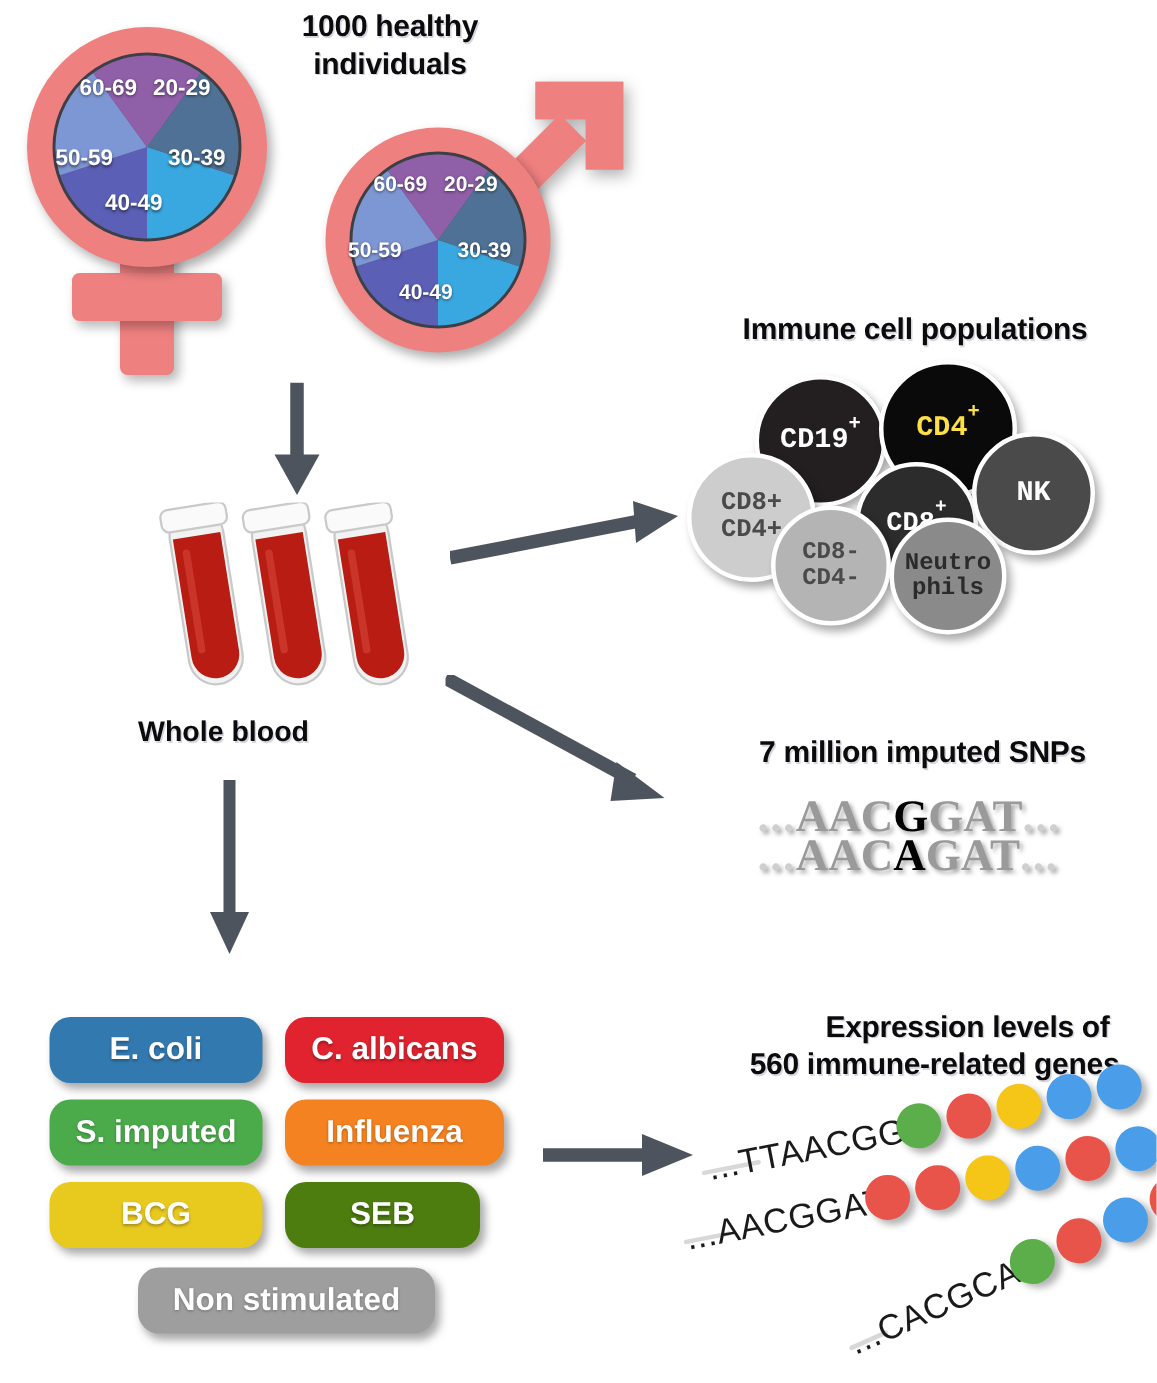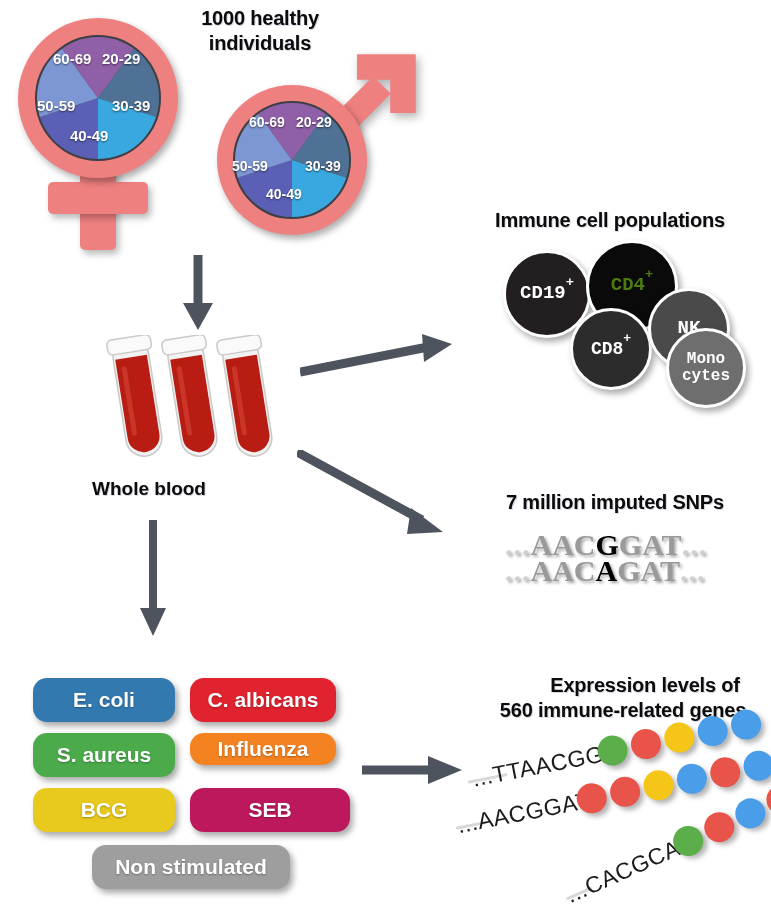--- a/index.html
+++ b/index.html
@@ -186,59 +186,65 @@
   <line x1="20" y1="0" x2="20" y2="92" stroke="#4e545e" stroke-width="8"></line>
   <polygon points="7,88 33,88 20,116" fill="#4e545e"></polygon>
 </svg>
 
 <div class="abs ttl" style="left:460px;top:208px;width:300px;">Immune cell populations</div>
 
 <div class="abs" style="left:458px;top:240px;width:310px;height:175px;font-family:Liberation Mono, monospace;">
   <div class="cell" style="left:45px;top:10px;width:88px;height:88px;background:#231f20;color:#fff;font-size:19px;">
     <span><span>CD19</span><sup>+</sup></span>
   </div>
-  <div class="cell" style="left:128px;top:0px;width:92px;height:92px;background:#0a0a0a;color:#4d7c0f;font-size:19px;">
+  <div class="cell" style="left:128px;top:0px;width:92px;height:92px;background:#0a0a0a;color:#fde047;font-size:19px;">
     <span><span>CD4</span><sup>+</sup></span>
+  </div>
+  <div class="cell" style="left:0px;top:62px;width:86px;height:86px;background:#cdcdcd;color:#4a4a4a;font-size:17px;">
+    <span>CD8+ CD4+</span>
   </div>
   <div class="cell" style="left:112px;top:68px;width:82px;height:82px;background:#2c2c2c;color:#fff;font-size:18px;">
     <span><span>CD8</span><sup>+</sup></span>
   </div>
   <div class="cell" style="left:190px;top:48px;width:82px;height:82px;background:#4a4a4a;color:#fff;font-size:19px;">
     <span>NK</span>
   </div>
-  <div class="cell" style="left:208px;top:88px;width:80px;height:80px;background:#6e6e6e;color:#fff;font-size:16px;">
-    <span>Mono cytes</span>
+  <div class="cell" style="left:56px;top:97px;width:80px;height:80px;background:#b4b4b4;color:#4a4a4a;font-size:16px;">
+    <span>CD8- CD4-</span>
+  </div>
+  <div class="cell" style="left:135px;top:105px;width:78px;height:78px;background:#8a8a8a;color:#2b2b2b;font-size:16px;">
+    <span>Neutro phils</span>
   </div>
 </div>
 
 <div class="abs ttl" style="left:470px;top:490px;width:290px;">7 million imputed SNPs</div>
 
 <div class="snprow" style="left:505px;top:528px;">
   <span class="d">...</span><span class="g">AAC</span><span class="hl">G</span><span class="g">GAT</span><span class="d">...</span>
 </div>
 <div class="snprow" style="left:505px;top:554px;">
   <span class="d">...</span><span class="g">AAC</span><span class="hl">A</span><span class="g">GAT</span><span class="d">...</span>
 </div>
 
 <div class="stim" style="left:33px;top:678px;width:142px;height:44px;background:#3279b0;align-items:center;">
   <span>E. coli</span>
   </div>
 <div class="stim" style="left:190px;top:678px;width:146px;height:44px;background:#e0232e;align-items:center;">
   <span>C. albicans</span>
   </div>
 <div class="stim" style="left:33px;top:733px;width:142px;height:44px;background:#4bab4b;">
-  <span>S. aureus</span>
-  </div>
-<div class="stim" style="left:190px;top:733px;width:146px;height:32px;background:#f58220;">
+  <span>S. imputed</span>
+  </div>
+<div class="stim" style="left:190px;top:733px;width:146px;height:44px;background:#f58220;">
   <span>Influenza</span>
   </div>
 <div class="stim" style="left:33px;top:788px;width:142px;height:44px;background:#e8c91e;">
   <span>BCG</span>
   </div>
-<div class="stim" style="left:190px;top:788px;width:160px;height:44px;background:#be185d;">
+<div class="stim" style="left:190px;top:788px;width:130px;height:44px;background:#4d7c0f;">
   <span>SEB</span>
   </div>
 <div class="stim" style="left:92px;top:845px;width:198px;height:44px;background:#9e9e9e;">
   <span>Non stimulated</span>
   </div>
 
 <svg class="arrow" style="left:362px;top:752px;" width="110" height="36">
   <line x1="0" y1="18" x2="72" y2="18" stroke="#4e545e" stroke-width="9"></line>
   <polygon points="66,4 100,18 66,32" fill="#4e545e"></polygon>
 </svg>

